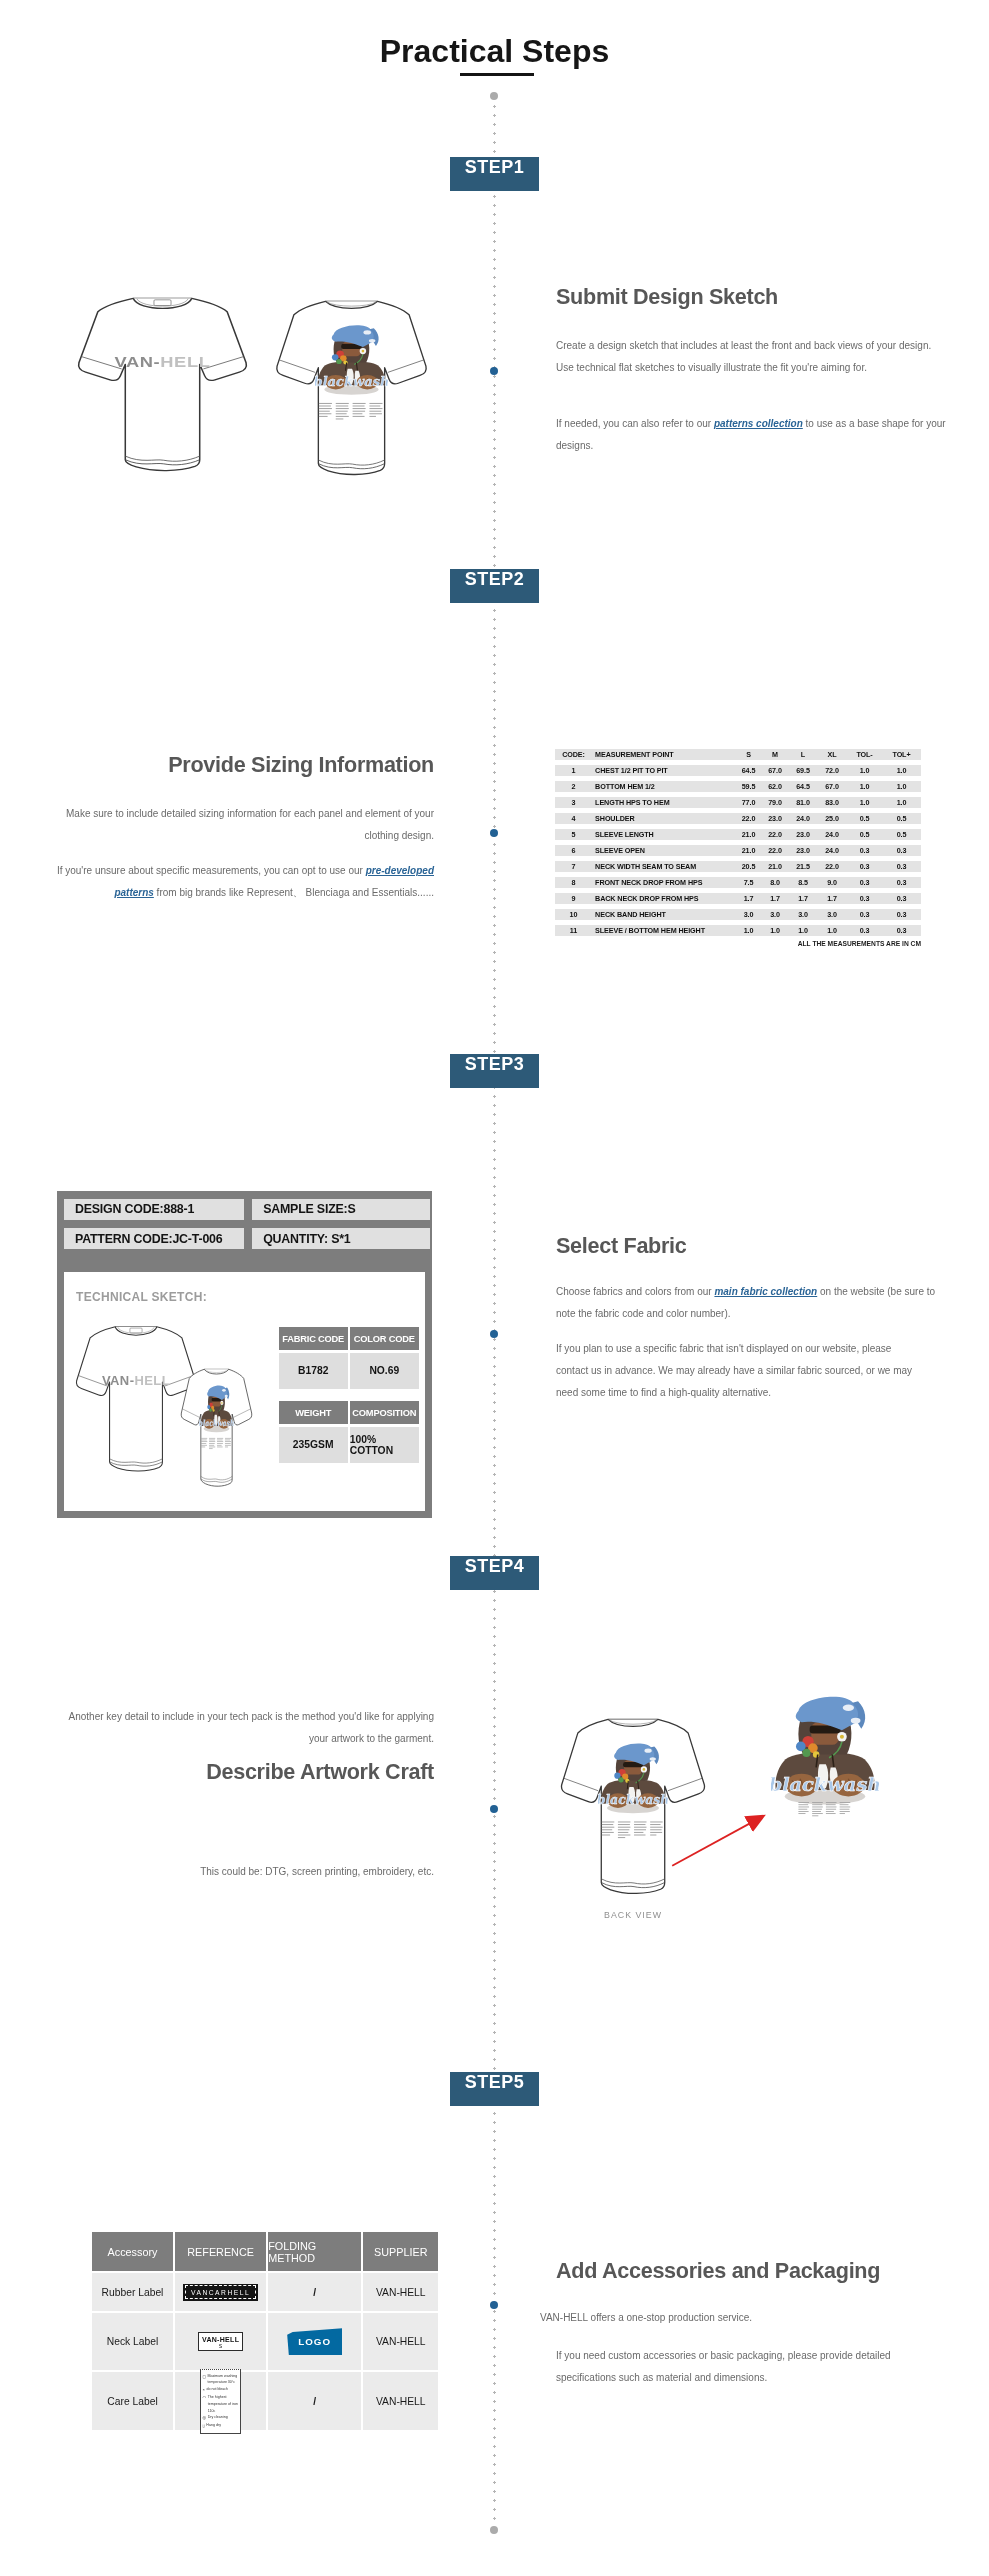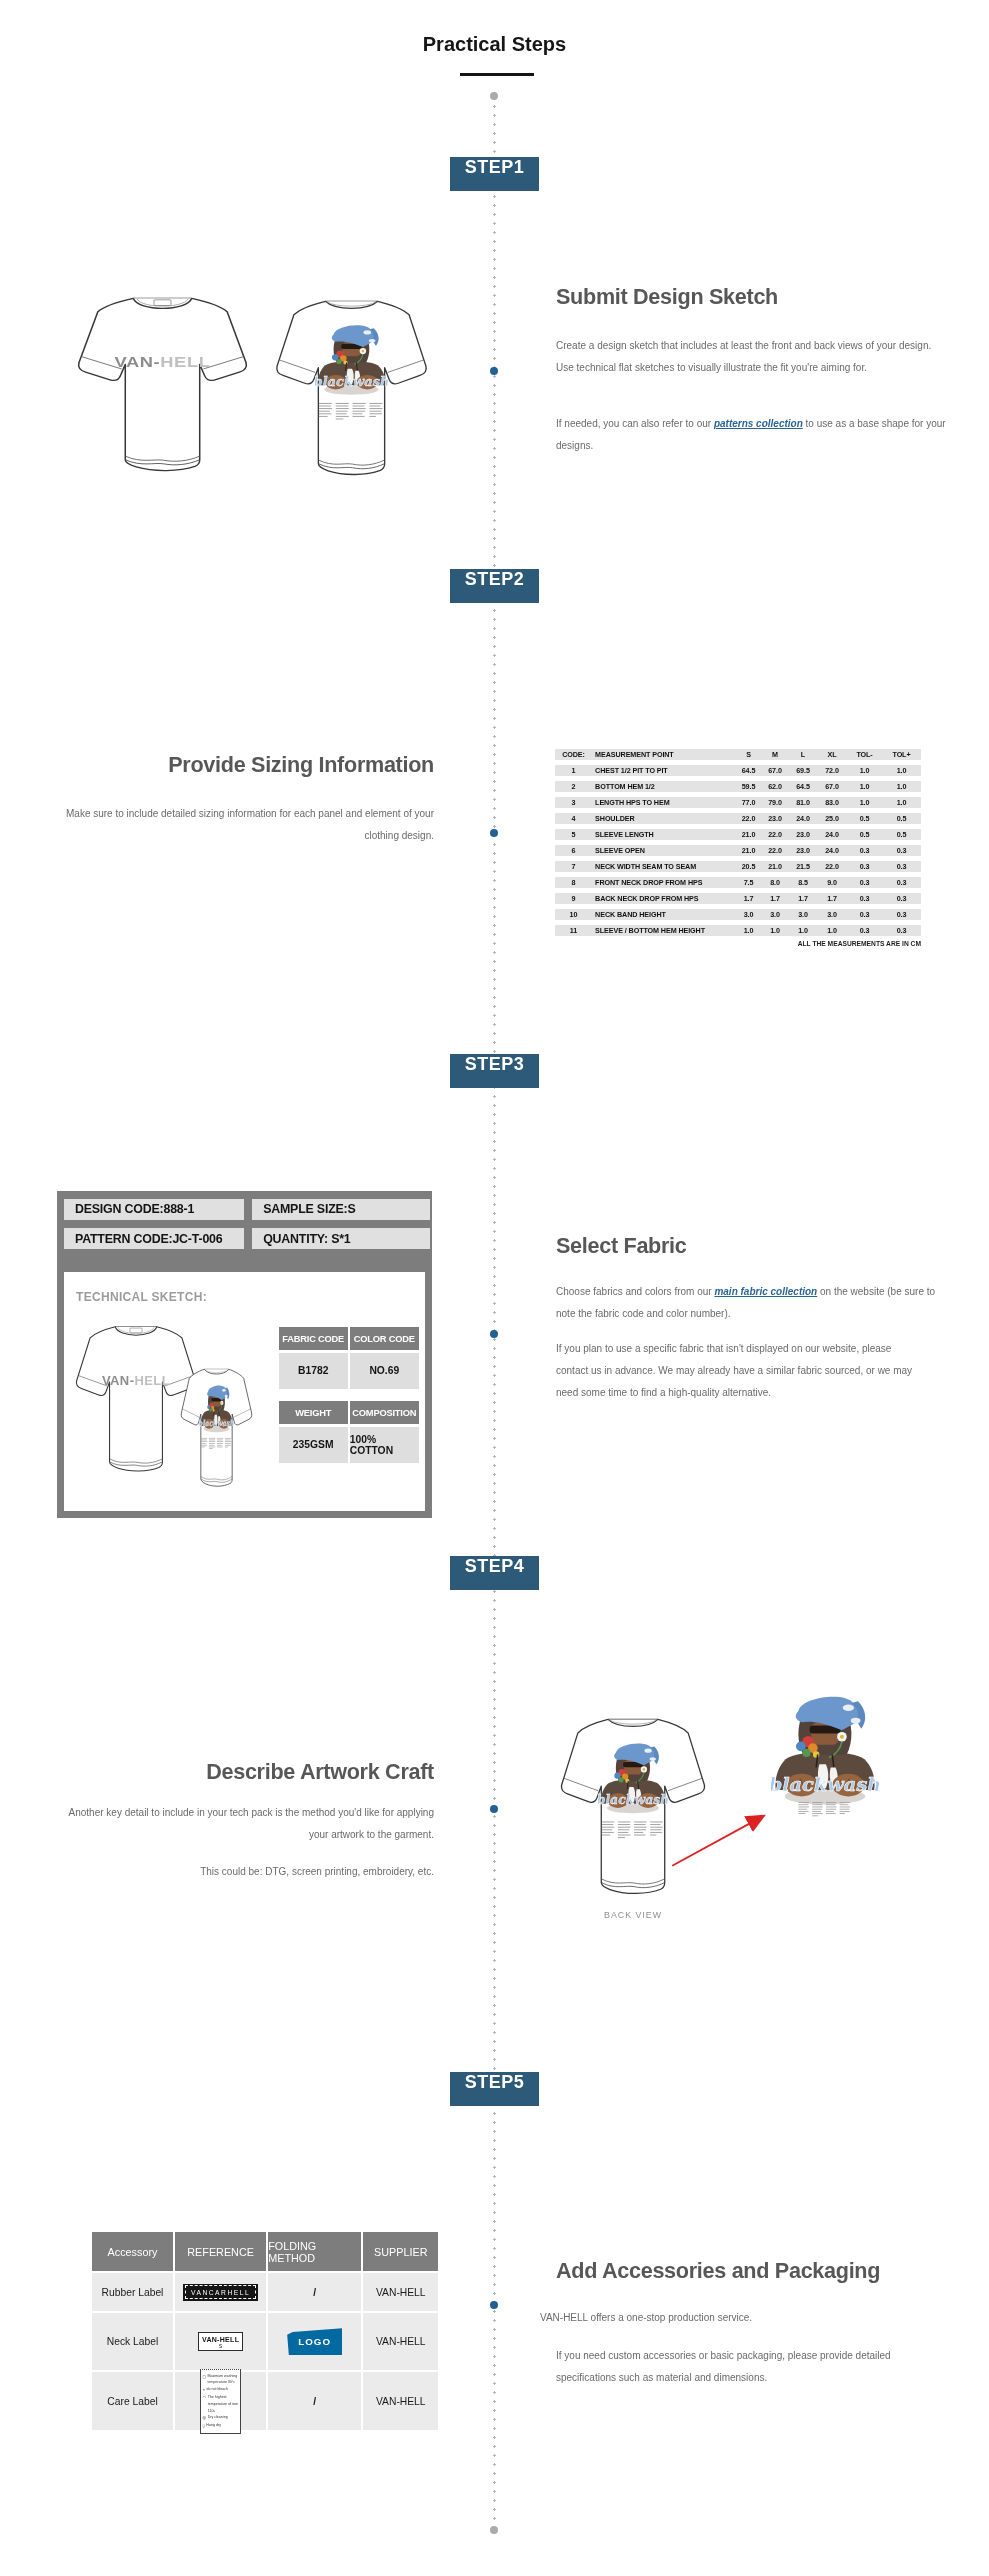--- a/index.html
+++ b/index.html
@@ -3,21 +3,21 @@
 <meta charset="utf-8">
 <style>
   * { margin:0; padding:0; box-sizing:border-box; }
   html,body { background:#fff; }
   .page { position:relative; width:989px; height:2576px; background:#fff; overflow:hidden;
           font-family:"Liberation Sans", sans-serif; }
   .abs { position:absolute; }
 
   
   .page-title { position:absolute; left:0; top:33px; width:100%; text-align:center;
-                font-size:20px; font-weight:700; color:#161616; letter-spacing:0; }
+                font-size:32px; font-weight:700; color:#161616; letter-spacing:0; }
   .title-underline { position:absolute; left:460px; top:73px; width:74px; height:3.1px; background:#141414; }
 
   
   .dotline { position:absolute; left:493px; top:96px; width:3.1px; height:2430px;
              background-image:radial-gradient(circle 1.2px at 1.5px 1.5px, #b4b4b4 1.2px, rgba(0,0,0,0) 1.3px);
              background-size:3.1px 9px; background-repeat:repeat-y; }
   .capdot { position:absolute; left:490px; width:8.2px; height:8.2px; border-radius:50%; background:#ababab; }
   .bluedot { position:absolute; left:490px; width:8.2px; height:8.2px; border-radius:50%; background:#226194; }
   .badge { position:absolute; left:450px; width:89px; height:34px; background:#2d5a78;
            display:flex; align-items:flex-start; justify-content:center; }
@@ -204,20 +204,21 @@
   <svg class="abs" style="left:270px;top:292px" width="163" height="197" viewBox="0 0 300 380" preserveAspectRatio="none">
       <use href="#sym-tee-back"></use>
     </svg>
 
   <div class="h2" style="left:556px;top:284px">Submit Design Sketch</div>
   <div class="body" style="left:556px;top:335px;width:384px">Create a design sketch that includes at least the front and back views of your design. Use technical flat sketches to visually illustrate the fit you're aiming for.</div>
   <div class="body" style="left:556px;top:413px;width:392px"><span>If needed, you can also refer to our </span><a class="link" href="#">patterns collection</a><span> to use as a base shape for your designs.</span></div>
 
   <div class="h2 ralign" style="left:48px;top:752px;width:386px">Provide Sizing Information</div>
   <div class="body ralign" style="left:48px;top:803px;width:386px">Make sure to include detailed sizing information for each panel and element of your clothing design.</div>
+  <div class="body ralign" style="left:48px;top:860px;width:386px"><span>If you're unsure about specific measurements, you can opt to use our </span><a class="link" href="#">pre-developed patterns</a><span> from big brands like Represent、 Blenciaga and Essentials......</span></div>
 
   <div class="sizing">
     <div class="s-row">
       <div class="cc">CODE:</div>
       <div class="cp">MEASUREMENT POINT</div>
       <div class="cn">S</div>
       <div class="cn">M</div>
       <div class="cn">L</div>
       <div class="cn">XL</div>
       <div class="cn">TOL-</div>
@@ -377,21 +378,21 @@
         <div class="mini-v">100% COTTON</div>
       </div>
     </div>
   </div>
 
   <div class="h2" style="left:556px;top:1233px">Select Fabric</div>
   <div class="body" style="left:556px;top:1281px;width:389px"><span>Choose fabrics and colors from our </span><a class="link" href="#">main fabric collection</a><span> on the website (be sure to note the fabric code and color number).</span></div>
   <div class="body" style="left:556px;top:1338px;width:361px">If you plan to use a specific fabric that isn't displayed on our website, please contact us in advance. We may already have a similar fabric sourced, or we may need some time to find a high-quality alternative.</div>
 
   <div class="h2 ralign" style="left:48px;top:1759px;width:386px">Describe Artwork Craft</div>
-  <div class="body ralign" style="left:48px;top:1802px;width:386px">Another key detail to include in your tech pack is the method you'd like for applying your artwork to the garment.</div>
+  <div class="body ralign" style="left:48px;top:1706px;width:386px">Another key detail to include in your tech pack is the method you'd like for applying your artwork to the garment.</div>
   <div class="body ralign" style="left:48px;top:1861px;width:386px">This could be: DTG, screen printing, embroidery, etc.</div>
 
   <svg class="abs" style="left:555px;top:1710px" width="156" height="198" viewBox="0 0 300 380" preserveAspectRatio="none">
       <use href="#sym-tee-back"></use>
     </svg>
   <div class="backview">BACK VIEW</div>
 
   <svg class="abs" style="left:771px;top:1690px" width="108" height="129" viewBox="0 0 134 160">
     <use href="#sym-artwork" x="0" y="0" width="134" height="150"></use>
     <use href="#sym-smudge" x="6" y="138" width="122" height="22"></use>

